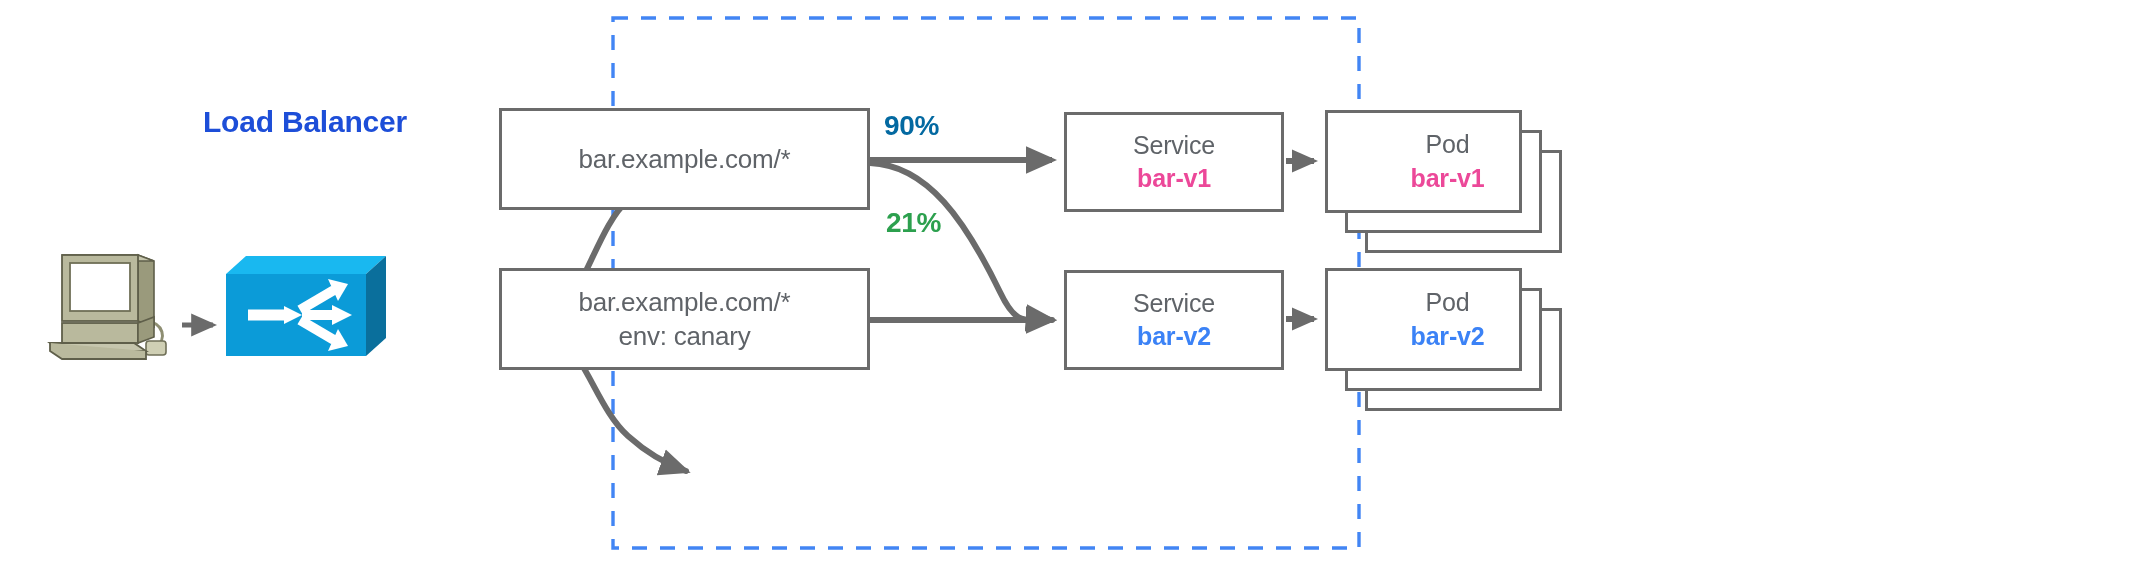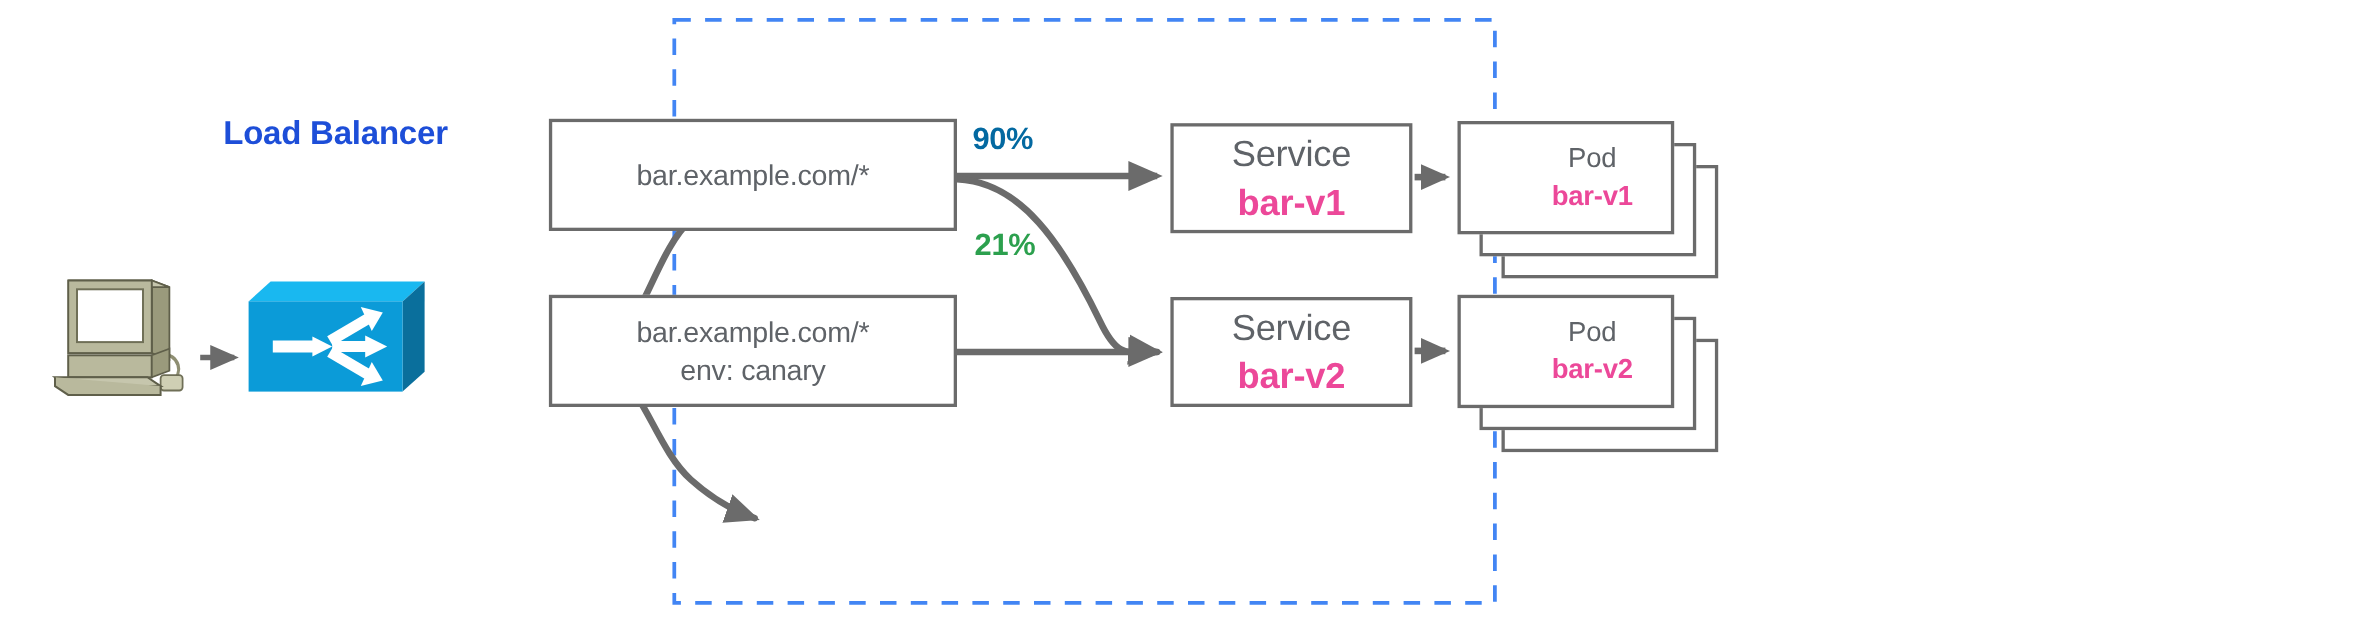--- a/index.html
+++ b/index.html
@@ -86,31 +86,31 @@
   
   .svcbox {
     position: absolute;
     box-sizing: border-box;
     border: 3px solid #6b6b6b;
     background: #ffffff;
     display: flex;
     flex-direction: column;
     align-items: center;
     justify-content: center;
-    font-size: 33px;
+    font-size: 25px;
     line-height: 1.26;
     text-align: center;
     letter-spacing: -0.2px;
   }
   .svcbox-top    { left: 1064px; top: 112px; width: 220px; height: 100px; }
   .svcbox-bottom { left: 1064px; top: 270px; width: 220px; height: 100px; }
   .svc-kind { color: #5f6368; font-weight: normal; }
   .svc-name { font-weight: bold; margin-top: 2px; }
   .name-v1 { color: #ec4899; }
-  .name-v2 { color: #ec4899; }
+  .name-v2 { color: #3b82f6; }
 
   
   .podstack {
     position: absolute;
     width: 240px;
     height: 146px;
   }
   .podstack-top    { left: 1325px; top: 110px; }
   .podstack-bottom { left: 1325px; top: 268px; }
   .pod-card {

